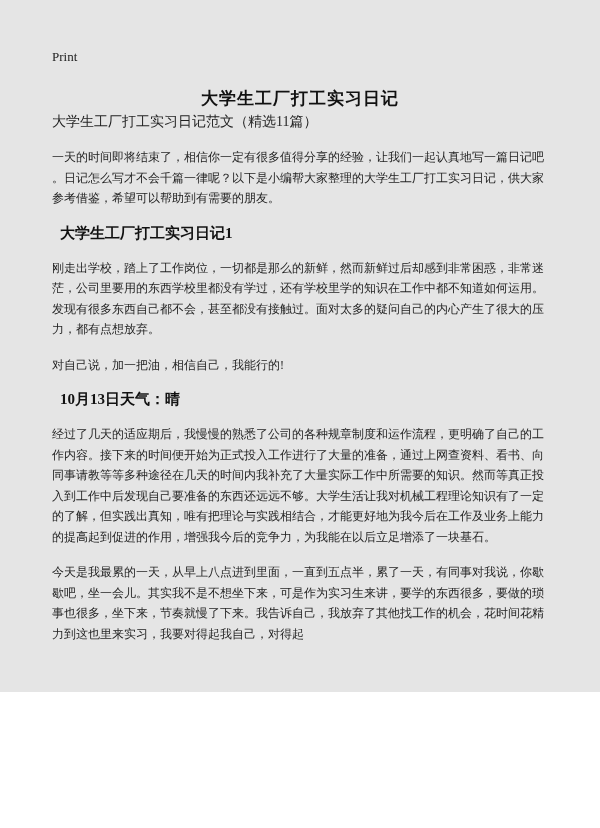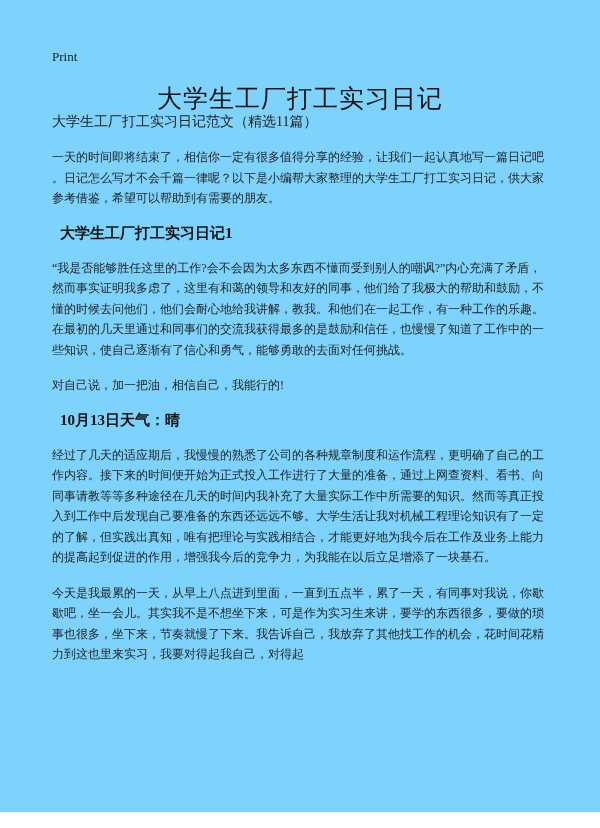--- a/index.html
+++ b/index.html
@@ -6,37 +6,37 @@
   html, body { background: #ffffff; }
   body {
     width: 600px;
     height: 828px;
     overflow: hidden;
     font-family: "Liberation Serif", "DejaVu Serif", serif;
     color: #1f1f1f;
   }
   .doc {
     width: 600px;
-    height: 812px;
+    height: 692px;
     padding: 47px 52px 0 52px;
-    background: #7dd3fc;
+    background: #e5e5e5;
   }
   .print {
     font-size: 13px;
     line-height: 15px;
     color: #222222;
     display: inline-block;
     cursor: pointer;
   }
   .title {
     margin-top: 21px;
     text-align: center;
-    font-size: 25px;
+    font-size: 17px;
     line-height: 26px;
-    font-weight: normal;
+    font-weight: bold;
     color: #111111;
     letter-spacing: 1px;
   }
   .subtitle {
     font-size: 14px;
     line-height: 20px;
     font-weight: normal;
   }
   .para {
     margin: 15px 0;
@@ -64,22 +64,22 @@
 
   <h1 class="title">大学生工厂打工实习日记</h1>
 
   <p class="subtitle">大学生工厂打工实习日记范文（精选11篇）</p>
 
   <p class="para">一天的时间即将结束了，相信你一定有很多值得分享的经验，让我们一起认真地写一篇日记吧。日记怎么写才不会千篇一律呢？以下是小编帮大家整理的大学生工厂打工实习日记，供大家参考借鉴，希望可以帮助到有需要的朋友。</p>
 
   <h2 class="heading">大学生工厂打工实习日记1</h2>
 
 
+  <p class="para">刚走出学校，踏上了工作岗位，一切都是那么的新鲜，然而新鲜过后却感到非常困惑，非常迷茫，公司里要用的东西学校里都没有学过，还有学校里学的知识在工作中都不知道如何运用。发现有很多东西自己都不会，甚至都没有接触过。面对太多的疑问自己的内心产生了很大的压力，都有点想放弃。</p>
 
-  <p class="para">“我是否能够胜任这里的工作?会不会因为太多东西不懂而受到别人的嘲讽?”内心充满了矛盾，然而事实证明我多虑了，这里有和蔼的领导和友好的同事，他们给了我极大的帮助和鼓励，不懂的时候去问他们，他们会耐心地给我讲解，教我。和他们在一起工作，有一种工作的乐趣。在最初的几天里通过和同事们的交流我获得最多的是鼓励和信任，也慢慢了知道了工作中的一些知识，使自己逐渐有了信心和勇气，能够勇敢的去面对任何挑战。</p>
 
   <p class="para">对自己说，加一把油，相信自己，我能行的!</p>
 
   <h2 class="heading">10月13日天气：晴</h2>
 
   <p class="para">经过了几天的适应期后，我慢慢的熟悉了公司的各种规章制度和运作流程，更明确了自己的工作内容。接下来的时间便开始为正式投入工作进行了大量的准备，通过上网查资料、看书、向同事请教等等多种途径在几天的时间内我补充了大量实际工作中所需要的知识。然而等真正投入到工作中后发现自己要准备的东西还远远不够。大学生活让我对机械工程理论知识有了一定的了解，但实践出真知，唯有把理论与实践相结合，才能更好地为我今后在工作及业务上能力的提高起到促进的作用，增强我今后的竞争力，为我能在以后立足增添了一块基石。</p>
 
   <p class="para">今天是我最累的一天，从早上八点进到里面，一直到五点半，累了一天，有同事对我说，你歇歇吧，坐一会儿。其实我不是不想坐下来，可是作为实习生来讲，要学的东西很多，要做的琐事也很多，坐下来，节奏就慢了下来。我告诉自己，我放弃了其他找工作的机会，花时间花精力到这也里来实习，我要对得起我自己，对得起</p>
 
 </div>

